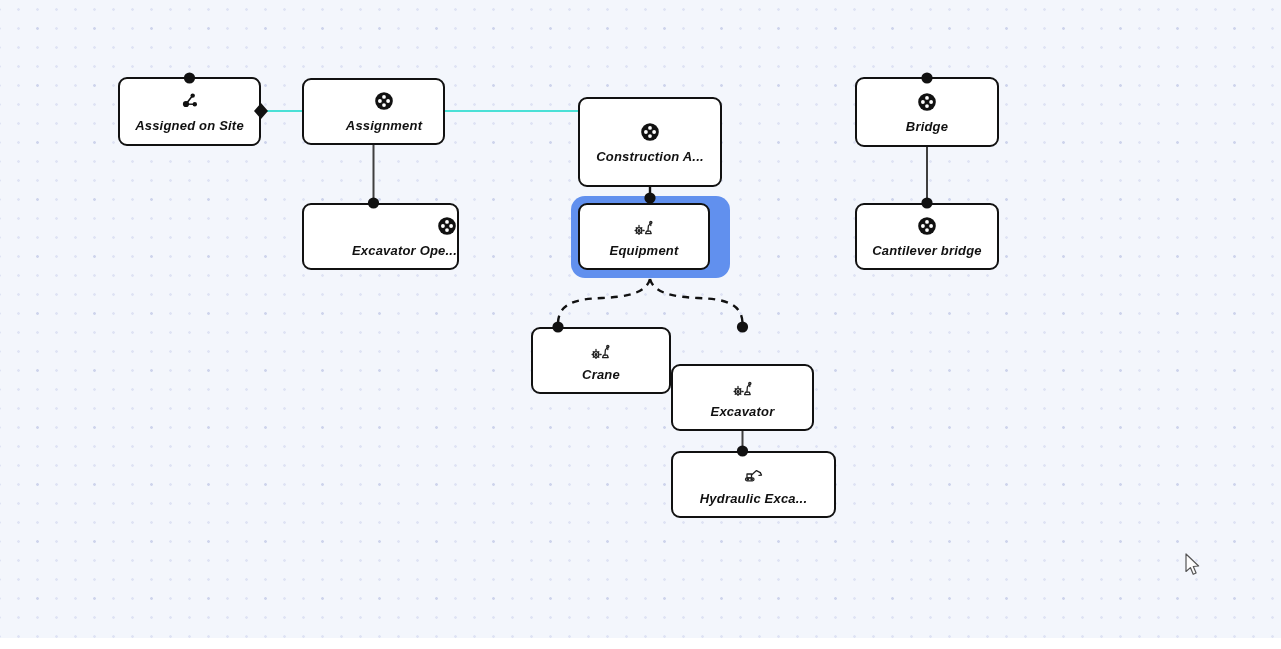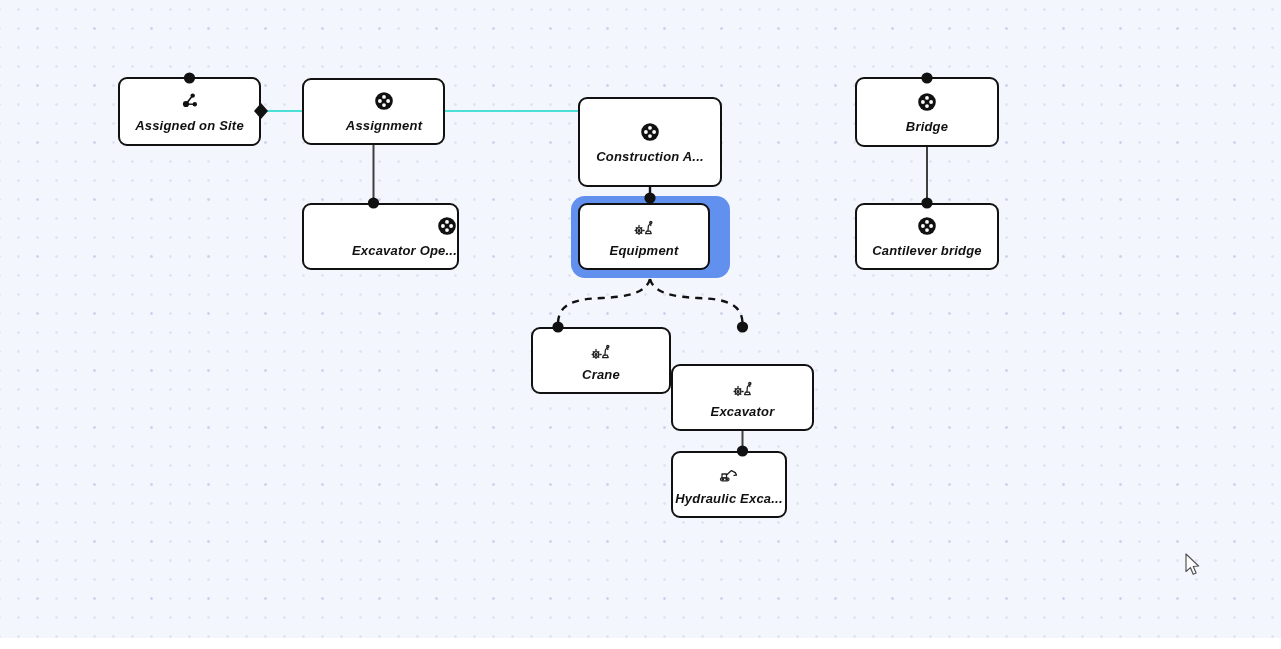--- a/index.html
+++ b/index.html
@@ -170,21 +170,21 @@
             <circle cx="6" cy="15.5" r="0.9" fill="#222"></circle>
             <path d="M12.6,18.6 h5.6 l-0.9,-2.4 h-3.8 Z"></path>
             <path d="M14.9,16.2 L15.4,10.8 L17.6,8.2"></path>
             <circle cx="17.8" cy="7.6" r="1.1"></circle>
             <path d="M17.8,8.7 v1.8"></path>
           </g>
         </svg>
       </span>
     <span class="node-label">Excavator</span>
   </div>
-    <div class="node" style="left: 671px; top: 451px; width: 116px; height: 67px;">
+    <div class="node" style="left: 671px; top: 451px; width: 165px; height: 67px;">
     <span class="node-icon">
         <svg width="24" height="24" viewBox="0 0 24 24">
           <g stroke="#222" stroke-width="1.3" fill="none" stroke-linejoin="round" stroke-linecap="round">
             <rect x="3.5" y="15.8" width="8.5" height="3" rx="1.5"></rect>
             <circle cx="5.8" cy="17.3" r="0.7" fill="#222"></circle>
             <circle cx="9.7" cy="17.3" r="0.7" fill="#222"></circle>
             <rect x="5" y="12" width="4.5" height="3.8"></rect>
             <path d="M9.5,13 L14.5,8.6 L18.3,10.6"></path>
             <path d="M18.3,10.6 l1.2,2.5 l-2.5,0.3"></path>
           </g>

